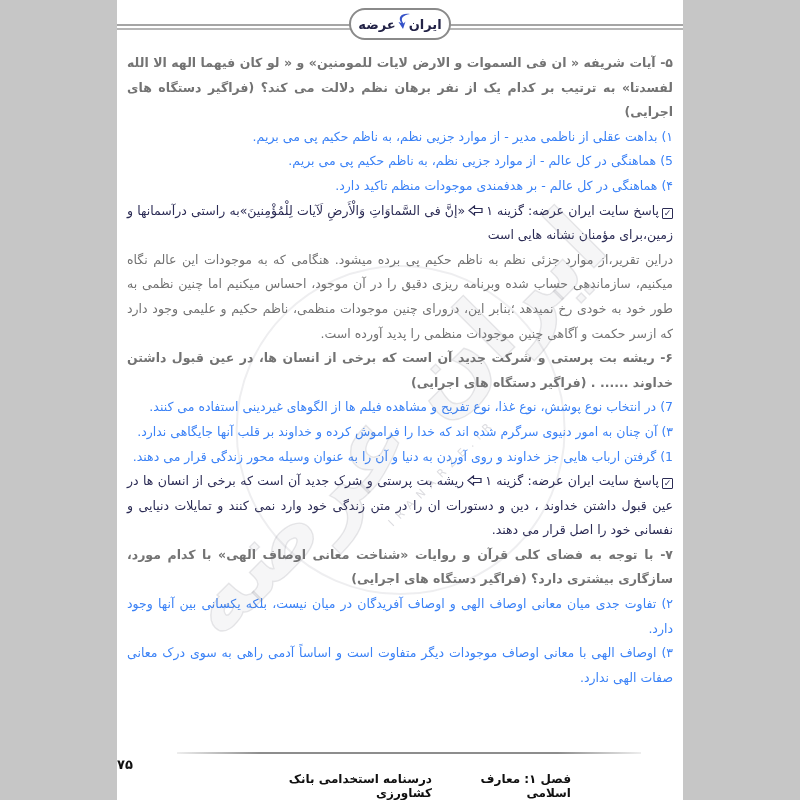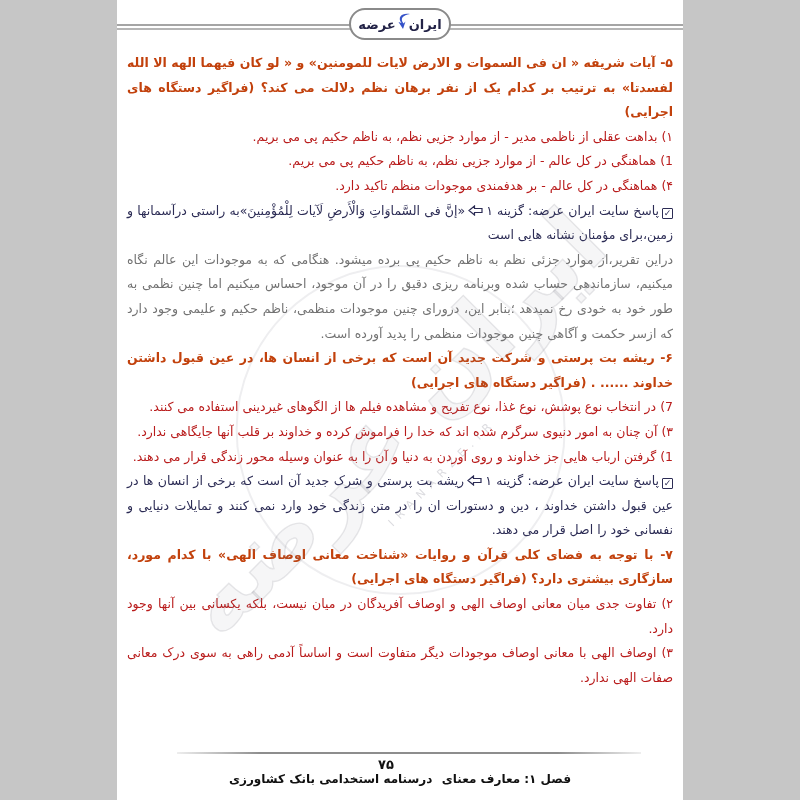--- a/index.html
+++ b/index.html
@@ -91,25 +91,25 @@
     z-index: 1;
     direction: rtl;
     font-size: 12.5px;
     line-height: 24.6px;
   }
   .content p {
     margin: 0;
     text-align: justify;
   }
   .stem {
-    color: #c2410c;
+    color: #737373;
     font-weight: 700;
   }
   .option {
-    color: #b91c1c;
+    color: #3b82f6;
     font-weight: 400;
   }
   .answer {
     color: #2c2c55;
   }
   .ans-label { font-weight: 400; }
   .ans-text { font-weight: 400; }
   .chk {
     display: inline-block;
     width: 11px; height: 11px;
@@ -133,21 +133,21 @@
   
   .footer-rule {
     position: absolute;
     top: 752px; left: 60px; right: 42px;
     height: 2px;
     background: linear-gradient(to right, rgba(140,140,140,0.15), #8d8d8d 18%, #8d8d8d 82%, rgba(140,140,140,0.15));
   }
   .page-number {
     position: absolute;
     top: 757px; left: 0; right: 28px;
-    text-align: center;
+    text-align: left;
     font-size: 13px;
     font-weight: 700;
     color: #111;
   }
   .footer-row {
     position: absolute;
     top: 772px; left: 0; right: 0;
     padding: 0 112px;
     display: flex;
     justify-content: space-between;
@@ -175,21 +175,21 @@
     <div class="watermark">
       <div class="wm-ring"></div>
       <div class="wm-text">ایران عرضه</div>
       <span class="wm-ring-text">IRANARZE.IR</span>
     </div>
 
     <div class="content">
 
       <p class="stem"><span>۵-</span> <span>آیات شریفه « ان فی السموات و الارض لایات للمومنین» و « لو کان فیهما الهه الا الله لفسدتا» به ترتیب بر کدام یک از نفر برهان نظم دلالت می کند؟ (فراگیر دستگاه های اجرایی)</span></p>
       <p class="option">۱) بداهت عقلی از ناظمی مدیر - از موارد جزیی نظم، به ناظم حکیم پی می بریم.</p>
-      <p class="option">1) هماهنگی در کل عالم - از موارد جزیی نظم، به ناظم حکیم پی می بریم.</p>
+      <p class="option">5) هماهنگی در کل عالم - از موارد جزیی نظم، به ناظم حکیم پی می بریم.</p>
       <p class="option">۴) هماهنگی در کل عالم - بر هدفمندی موجودات منظم تاکید دارد.</p>
       <p class="answer"><span class="chk">✓</span><span class="ans-label">پاسخ سایت ایران عرضه: گزینه ۱</span><svg class="ans-arrow" width="15" height="11" viewBox="0 0 15 11">
             <polygon points="14,3.5 6.5,3.5 6.5,1 1,5.5 6.5,10 6.5,7.5 14,7.5" fill="none" stroke="currentColor" stroke-width="1.2"></polygon>
           </svg><span class="ans-text">«إنَّ فی السَّماوَاتِ وَالْأَرضِ لَآیات لِلْمُؤْمِنینَ»به راستی درآسمانها و زمین،برای مؤمنان نشانه هایی است</span></p>
       <p class="explain">دراین تقریر،از موارد جزئی نظم به ناظم حکیم پی برده میشود. هنگامی که به موجودات این عالم نگاه میکنیم، سازماندهی حساب شده وبرنامه ریزی دقیق را در آن موجود، احساس میکنیم اما چنین نظمی به طور خود به خودی رخ نمیدهد ؛بنابر این، دروراى چنین موجودات منظمی، ناظم حکیم و علیمی وجود دارد که ازسر حکمت و آگاهی چنین موجودات منظمی را پدید آورده است.</p>
 
       <p class="stem"><span>۶-</span> <span>ریشه بت پرستی و شرکت جدید آن است که برخی از انسان ها، در عین قبول داشتن خداوند ...... . (فراگیر دستگاه های اجرایی)</span></p>
       <p class="option">7) در انتخاب نوع پوشش، نوع غذا، نوع تفریح و مشاهده فیلم ها از الگوهای غیردینی استفاده می کنند.</p>
       <p class="option">۳) آن چنان به امور دنیوی سرگرم شده اند که خدا را فراموش کرده و خداوند بر قلب آنها جایگاهی ندارد.</p>
       <p class="option">1) گرفتن ارباب هایی جز خداوند و روی آوردن به دنیا و آن را به عنوان وسیله محور زندگی قرار می دهند.</p>
@@ -199,18 +199,18 @@
 
       <p class="stem"><span>۷-</span> <span>با توجه به فضای کلی قرآن و روایات «شناخت معانی اوصاف الهی» با کدام مورد، سازگاری بیشتری دارد؟ (فراگیر دستگاه های اجرایی)</span></p>
       <p class="option">۲) تفاوت جدی میان معانی اوصاف الهی و اوصاف آفریدگان در میان نیست، بلکه یکسانی بین آنها وجود دارد.</p>
       <p class="option">۳) اوصاف الهی با معانی اوصاف موجودات دیگر متفاوت است و اساساً آدمی راهی به سوی درک معانی صفات الهی ندارد.</p>
 
     </div>
 
     <div class="footer-rule"></div>
     <div class="page-number">۷۵</div>
     <div class="footer-row">
-      <span>فصل ۱: معارف معنای</span>
+      <span>فصل ۱: معارف اسلامی</span>
       <span>درسنامه استخدامی بانک کشاورزی</span>
     </div>
 
   </div>
 </div>
 
 </body></html>

